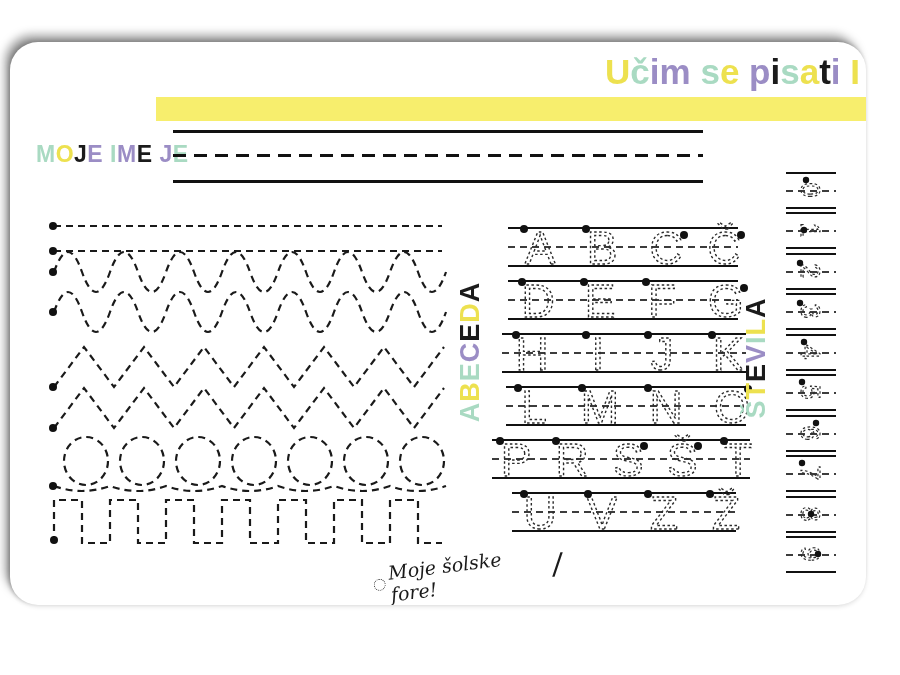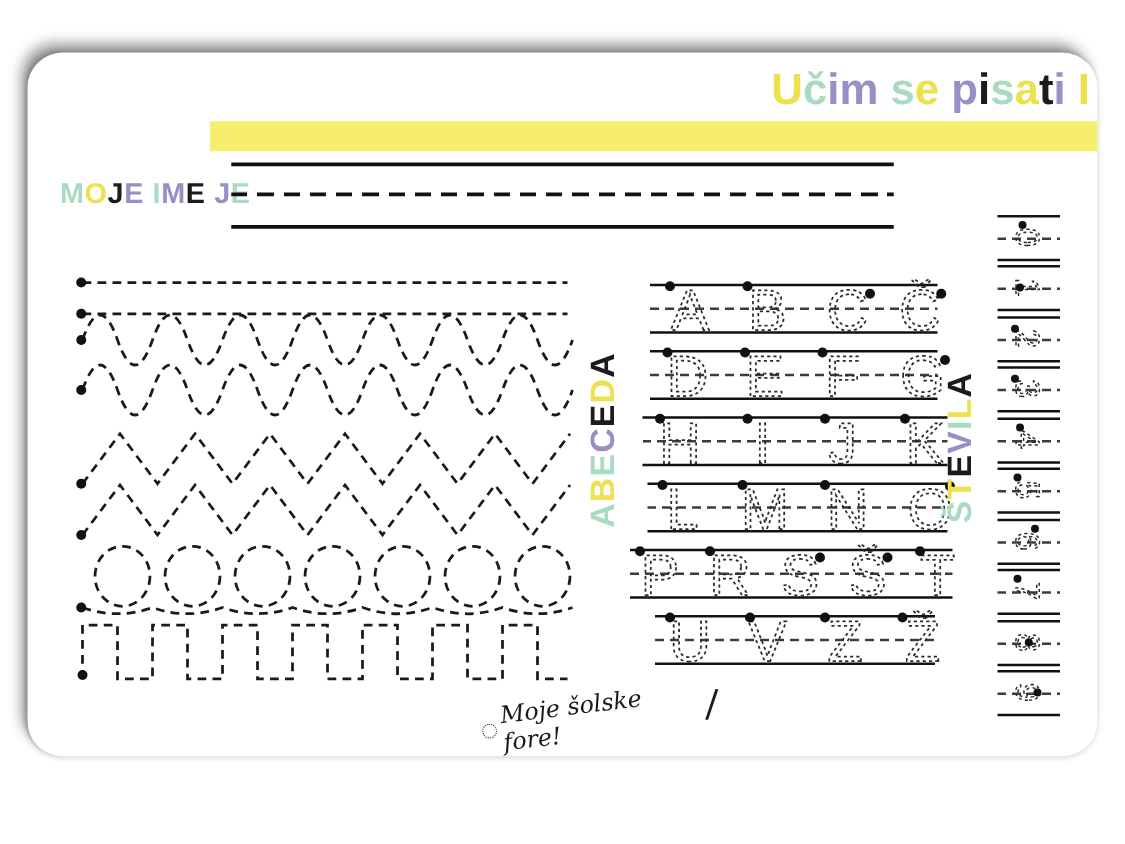--- a/index.html
+++ b/index.html
@@ -1,17 +1,17 @@
 <!DOCTYPE html>
 <html><head>
 <meta charset="utf-8">
 <style>
   html,body{margin:0;padding:0;background:#ffffff;width:900px;height:675px;
     font-family:"Liberation Sans",sans-serif;}
-  .card{position:absolute;left:22px;top:42px;width:856px;height:563px;background:#fff;
+  .card{position:absolute;left:10px;top:42px;width:856px;height:563px;background:#fff;
     border-radius:28px;overflow:hidden;
     box-shadow:-6px -8px 10px -1px rgba(0,0,0,.38), -2px -2px 4px rgba(0,0,0,.18), 0 2px 4px rgba(0,0,0,.10);}
   .yellow-bar{position:absolute;left:146px;top:55px;width:710px;height:24px;}
   .title{position:absolute;right:6px;top:10px;font-size:35px;font-weight:bold;
     white-space:pre;letter-spacing:0;z-index:3;}
   .name-label{position:absolute;left:26px;top:99px;font-size:23px;font-weight:bold;
     white-space:pre;letter-spacing:.5px;}
   .name-lines{position:absolute;left:163px;top:88px;width:530px;height:55px;}
   .solid-line{position:absolute;left:0;right:0;height:2.5px;background:#111;}
   .dashed-line{position:absolute;left:0;right:0;height:2.5px;

